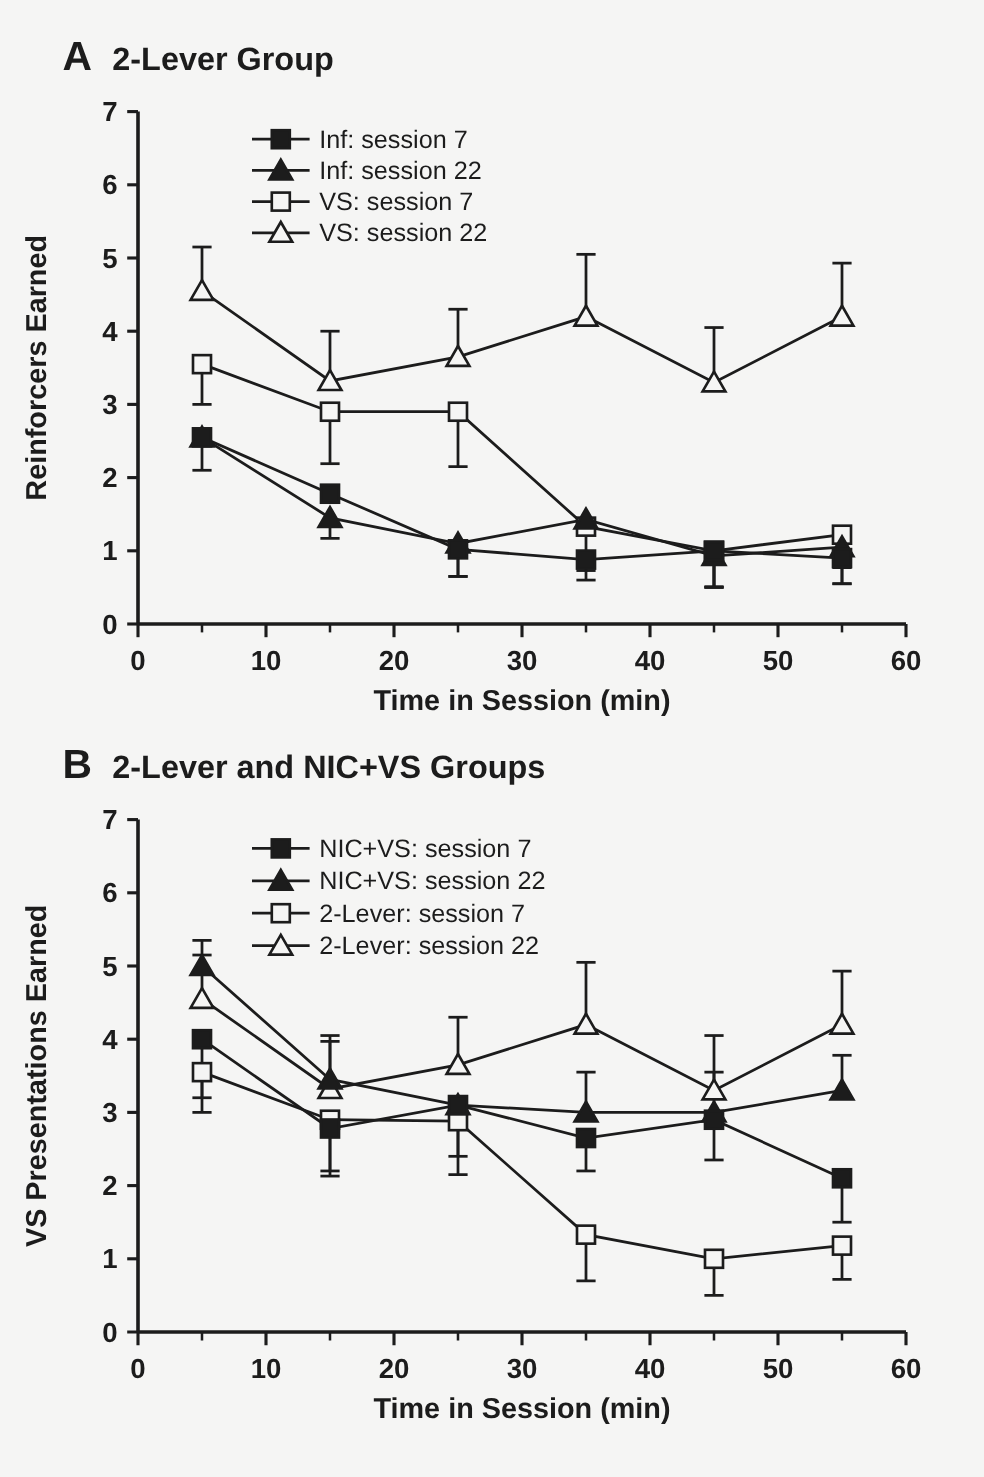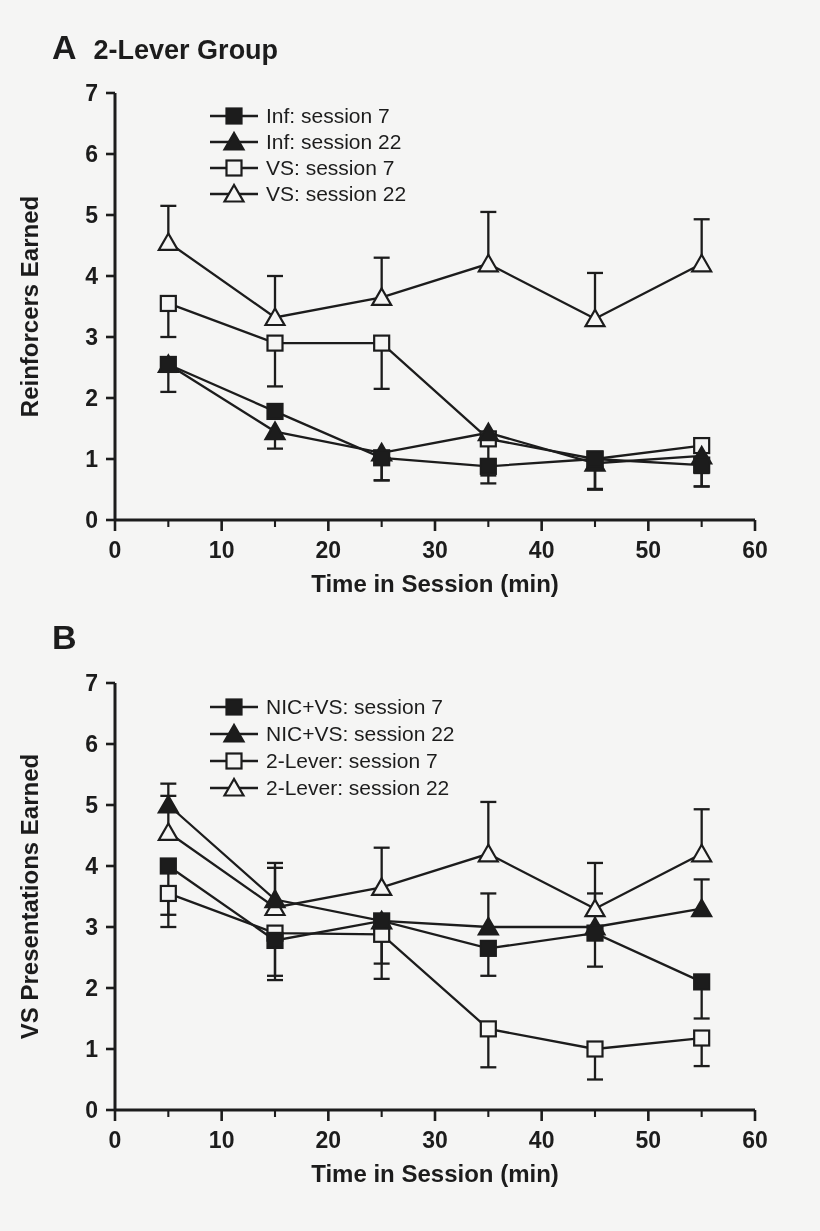--- a/index.html
+++ b/index.html
@@ -32,20 +32,21 @@
 
 <div class="figure-root">
 
   <div class="panel-title" style="top:28px;">
     <span class="panel-letter">A</span>
     <span class="panel-heading">2-Lever Group</span>
   </div>
 
   <div class="panel-title" style="top:618px;">
     <span class="panel-letter">B</span>
+    <span class="panel-heading">2-Lever and NIC+VS Groups</span>
   </div>
 
   <svg id="charts" width="820" height="1231" viewBox="0 0 820 1231">
       <g>
         <line x1="115" y1="93" x2="115" y2="520" class="axis"></line>
         <line x1="115" y1="520" x2="755" y2="520" class="axis"></line>
         <line x1="106" y1="520" x2="115" y2="520" class="tick-major"></line>
         <text x="98" y="528" text-anchor="end" class="t-tick">0</text>
         <line x1="106" y1="459" x2="115" y2="459" class="tick-major"></line>
         <text x="98" y="467" text-anchor="end" class="t-tick">1</text>

